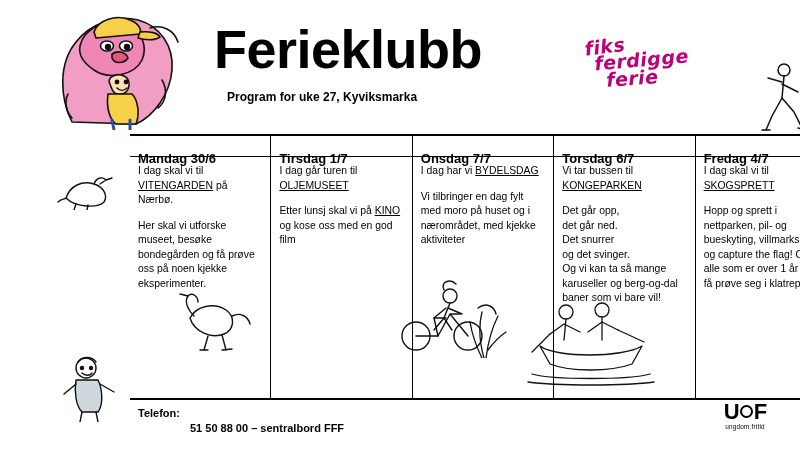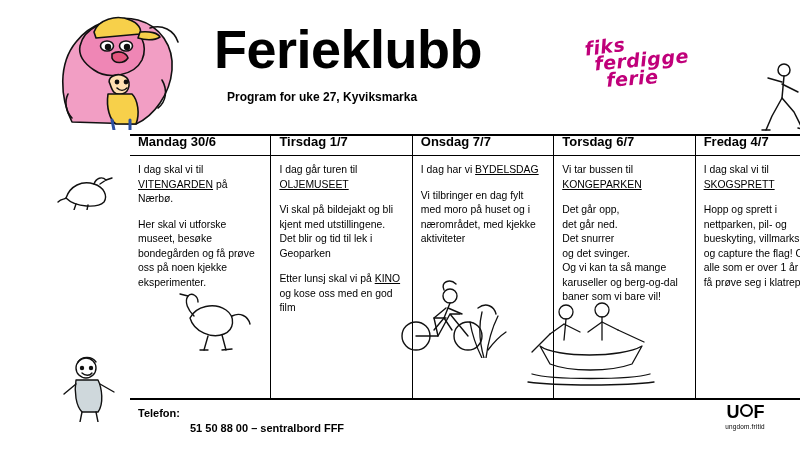--- a/index.html
+++ b/index.html
@@ -101,21 +101,21 @@
   .col {
     flex: 1 1 0;
     border-left: 1px solid #000;
     position: relative;
     padding: 0;
   }
   .col:first-child { border-left: none; }
   .col-head {
     font-size: 13px;
     font-weight: bold;
-    padding: 0 0 5px 8px;
+    padding: 17px 0 5px 8px;
     border-bottom: 1.6px solid #000;
     height: 22px;
   }
   .col-body {
     padding: 7px 9px 0 8px;
     font-size: 10.4px;
     line-height: 14.5px;
   }
   .col-body p { margin: 0 0 11px 0; }
   .u { text-decoration: underline; font-weight: normal; }
@@ -160,21 +160,21 @@
     font-weight: bold;
   }
   .logo-uf {
     position: absolute;
     left: 578px;
     top: 0px;
     width: 74px;
     text-align: center;
   }
   .logo-uf .mark {
-    font-size: 18px;
+    font-size: 22px;
     font-weight: bold;
     letter-spacing: -1px;
     line-height: 20px;
   }
   .logo-uf .mark .o {
     display: inline-block;
     border: 2.4px solid #000;
     border-radius: 50%;
     width: 13px; height: 13px;
     margin: 0 1px;
@@ -282,21 +282,20 @@
       <div class="col-body">
         <p>I dag skal vi til <span class="u">VITENGARDEN</span> på Nærbø.</p>
         <p>Her skal vi utforske museet, besøke bondegården og få prøve oss på noen kjekke eksperimenter.</p>
       </div>
     </div>
 
     <div class="col">
       <div class="col-head">Tirsdag 1/7</div>
       <div class="col-body">
         <p>I dag går turen til <span class="u">OLJEMUSEET</span></p>
-        <p>Vi skal på bildejakt og bli kjent med utstillingene. Det blir og tid til lek i Geoparken</p>
         <p>Etter lunsj skal vi på <span class="u">KINO</span> og kose oss med en god film</p>
       </div>
     </div>
 
     <div class="col">
       <div class="col-head">Onsdag 7/7</div>
       <div class="col-body">
         <p>I dag har vi <span class="u">BYDELSDAG</span></p>
         <p>Vi tilbringer en dag fylt med moro på huset og i nærområdet, med kjekke aktiviteter</p>
       </div>

